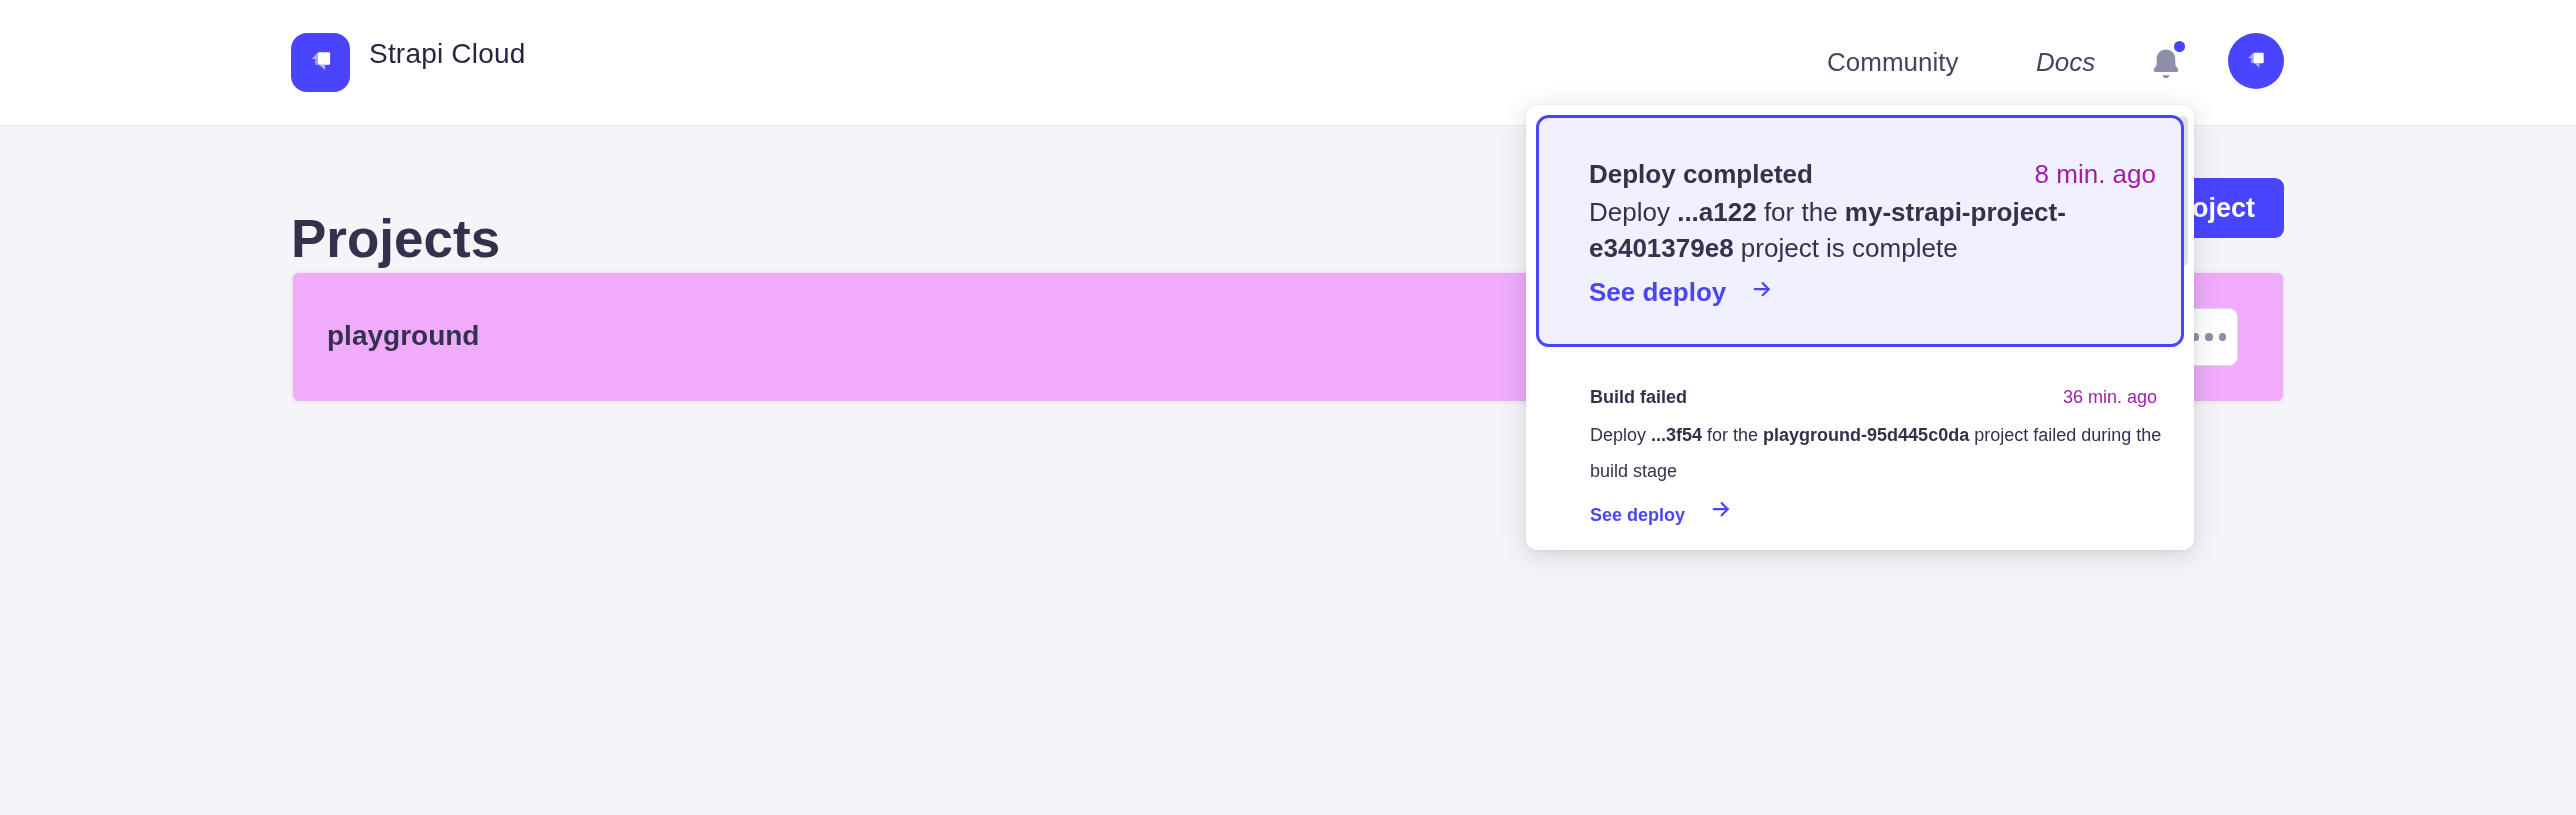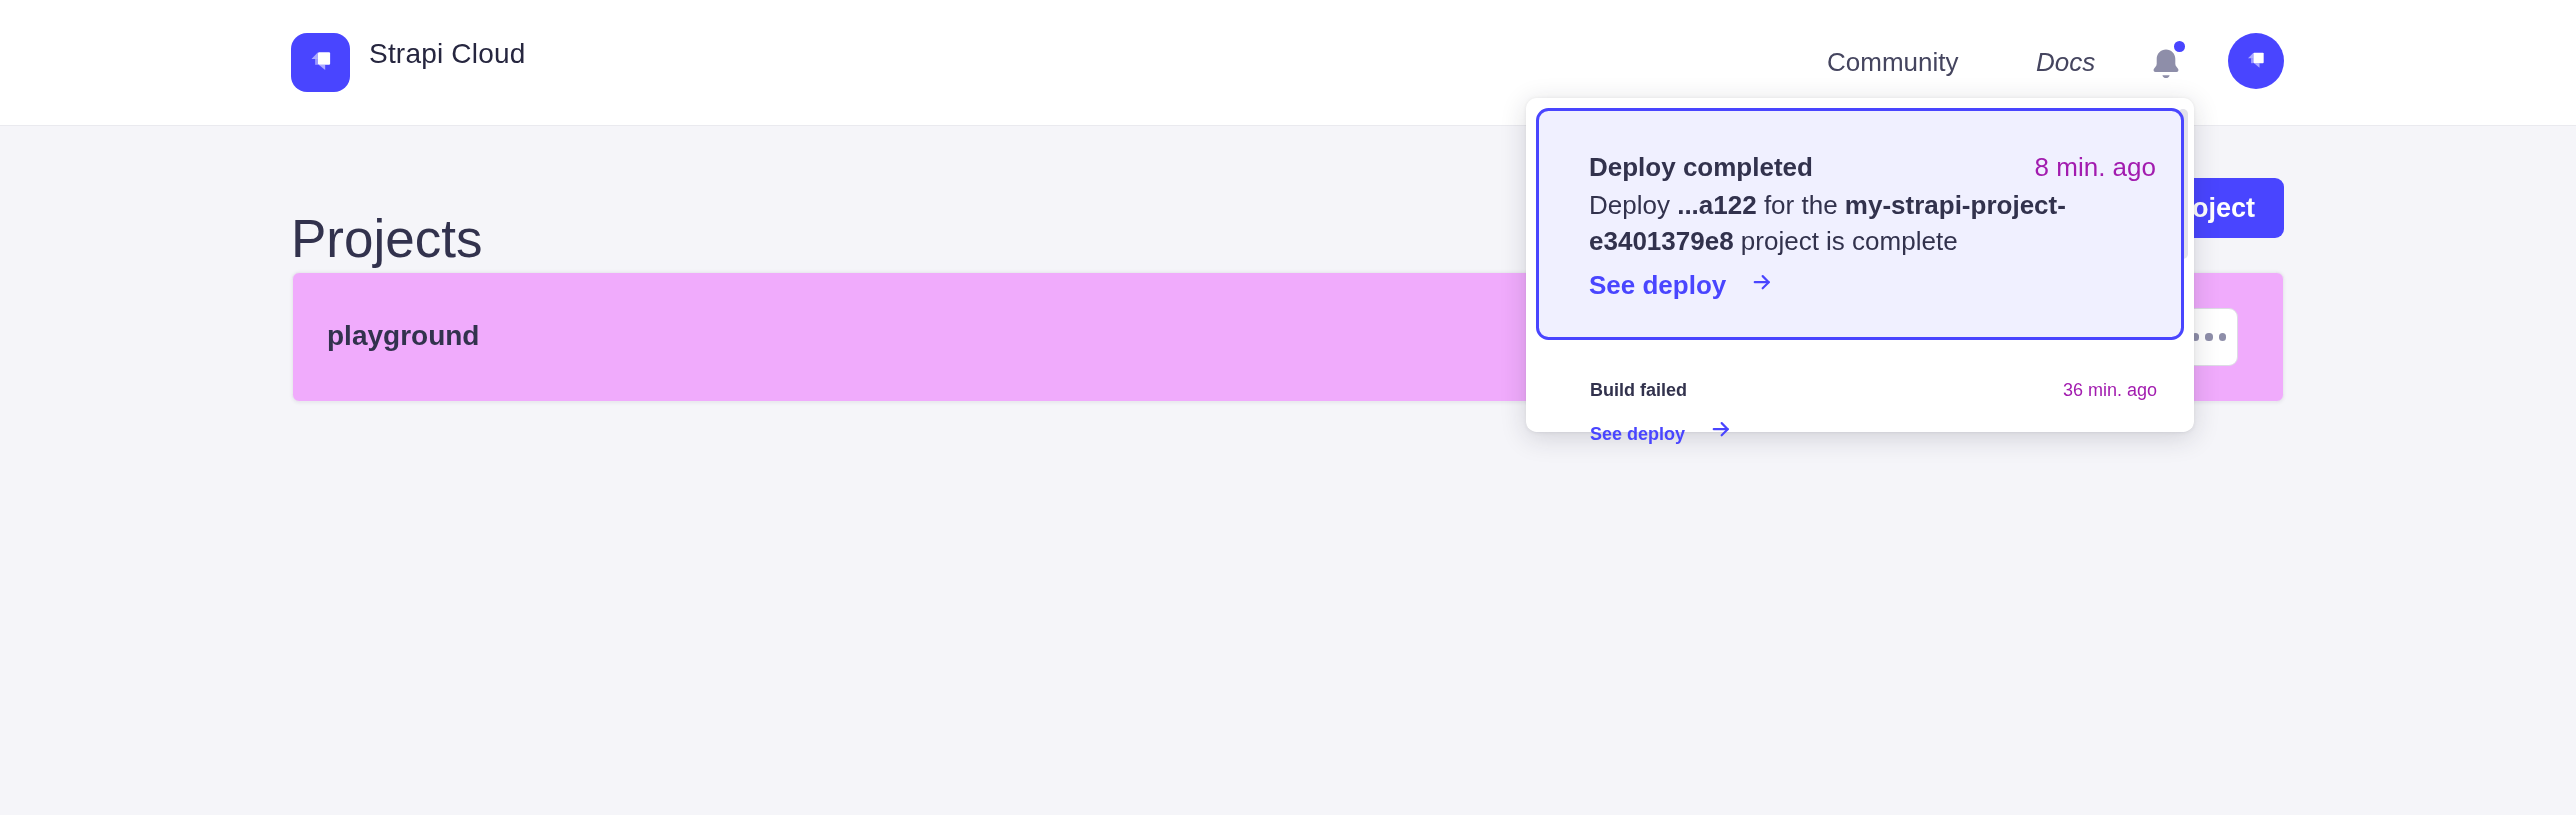--- a/index.html
+++ b/index.html
@@ -15,36 +15,36 @@
          font-weight:500;color:#26263f;letter-spacing:0.2px;}
   .nav-link{position:absolute;top:63px;transform:translateY(-52%);font-size:26px;color:#45455f;cursor:pointer;}
   .nav-community{left:1827px;}
   .nav-docs{left:2036px;font-style:italic;}
   .bell-btn{position:absolute;left:2148px;top:45px;width:36px;height:38px;cursor:pointer;}
   .unread-dot{position:absolute;left:2174px;top:41px;width:10.7px;height:10.7px;border-radius:50%;background:#4945ff;}
   .avatar{position:absolute;left:2228px;top:33px;width:56px;height:56px;border-radius:50%;
           background:#4945ff;display:flex;align-items:center;justify-content:center;cursor:pointer;}
 
   
-  .page-title{position:absolute;left:291px;top:172px;font-size:53px;font-weight:400;color:#32324d;}
+  .page-title{position:absolute;left:291px;top:172px;font-size:53px;font-weight:700;color:#32324d;}
   .create-btn{position:absolute;top:178px;right:292px;height:60px;padding:0 29px;border:none;
               border-radius:9px;background:#4945ff;color:#fff;font-family:inherit;font-size:27px;
               font-weight:700;display:flex;align-items:center;z-index:2;cursor:pointer;}
   .project-card{position:absolute;left:292px;top:272px;width:1992px;height:130px;background:#f0abfc;
                 border:0.9px solid #eaeaef;border-radius:7.2px;box-sizing:border-box;
                 box-shadow:0 0.9px 3.6px rgba(33,33,52,.07);z-index:2;cursor:pointer;}
   .project-name{position:absolute;left:34px;top:50%;transform:translateY(-52%);font-size:28px;
                 font-weight:700;color:#32324d;}
   .more-btn{position:absolute;right:45px;top:50%;transform:translateY(-50%);width:56px;height:56px;
             background:#fff;border:0.9px solid #dcdce4;border-radius:9px;display:flex;align-items:center;
             justify-content:center;gap:6.3px;cursor:pointer;}
   .dot{width:7.2px;height:7.2px;border-radius:50%;background:#8e8ea9;}
 
   
-  .popover{position:absolute;left:1526px;top:98px;width:668px;height:334px;background:#fff;
+  .popover{position:absolute;left:1526px;top:105px;width:668px;height:445px;background:#fff;
            border-radius:10.7px;box-shadow:0 5.4px 27px rgba(33,33,52,.16),0 0.9px 3.6px rgba(33,33,52,.08);
            z-index:10;}
   .scroll-thumb{position:absolute;right:6.3px;top:10.7px;width:10px;height:150px;border-radius:5.4px;
                 background:#e2e2ea;cursor:pointer;}
   .notif-card{position:absolute;left:10px;top:10px;width:648px;height:232px;box-sizing:border-box;
               background:#f0f0ff;border:3.6px solid #4945ff;border-radius:12.5px;cursor:pointer;}
   .notif-content{position:absolute;left:50px;top:38px;width:567px;font-size:26px;line-height:36px;color:#32324d;}
   .notif-item2{position:absolute;left:64px;top:274px;width:567px;font-size:18px;line-height:36px;
                color:#32324d;cursor:pointer;}
   .n-row{display:flex;justify-content:space-between;align-items:baseline;width:567px;}
@@ -133,20 +133,21 @@
           </span>
         </div>
       </div>
     </div>
 
     <div class="notif-item2">
       <div class="n-row">
         <span class="n-title">Build failed</span>
         <span class="n-time">36 min. ago</span>
       </div>
+      <div class="n-body"><span>Deploy </span><span class="b">...3f54</span><span> for the </span><span class="b">playground-95d445c0da</span><span> project failed during the build stage</span></div>
       <div class="n-link">
         <span>See deploy</span>
         <span class="arrow-ic">
           <svg width="22.4" height="22.4" viewBox="0 0 24 24" fill="none" stroke="#4945ff" stroke-width="2.3" stroke-linecap="round" stroke-linejoin="round">
             <path d="M4 12h15"></path>
               <path d="M12.5 5.5 19 12l-6.5 6.5"></path>
           </svg>
         </span>
       </div>
     </div>

